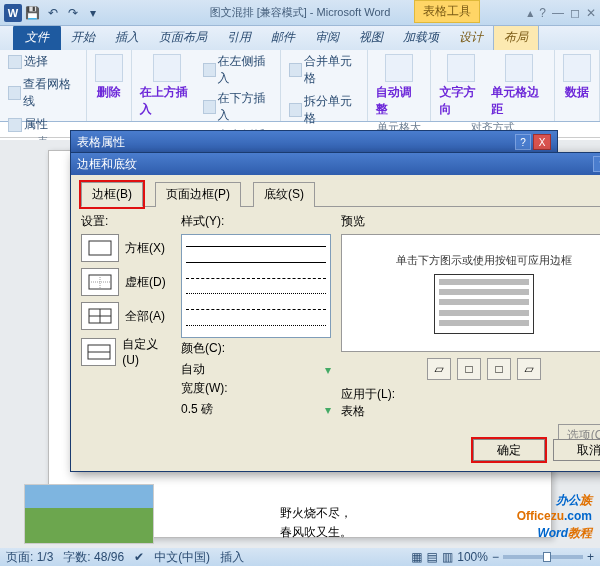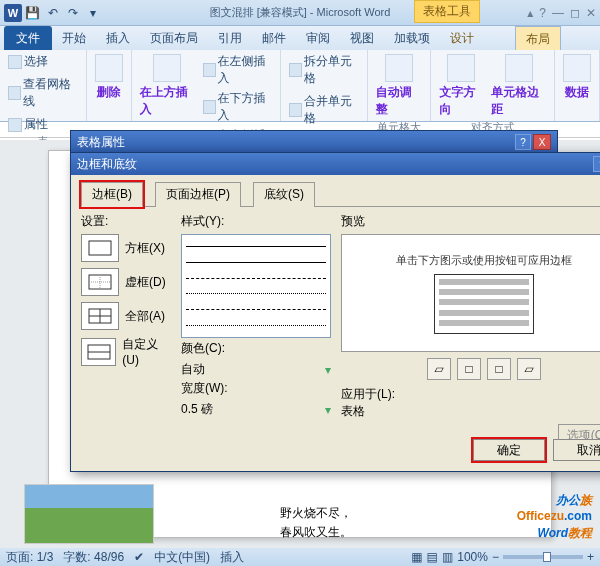--- a/index.html
+++ b/index.html
@@ -5,26 +5,26 @@
 *{box-sizing:border-box;margin:0;padding:0;font-family:"Microsoft YaHei","SimSun",sans-serif;font-size:12px;}
 body{width:600px;height:566px;background:#fff;position:relative;overflow:hidden;}
 .titlebar{height:26px;background:linear-gradient(#d6e5f4,#c0d8ef);display:flex;align-items:center;position:relative;border-bottom:1px solid #9db8d6;}
 .qat{display:flex;align-items:center;gap:2px;padding:0 4px;}
 .qat .wico{width:18px;height:18px;background:#2b579a;color:#fff;display:flex;align-items:center;justify-content:center;font-weight:bold;font-size:11px;border-radius:2px;}
 .qat .ico{width:18px;height:18px;display:flex;align-items:center;justify-content:center;color:#2b4c72;}
 .title{position:absolute;left:50%;transform:translateX(-50%);color:#425c79;font-size:11px;}
 .wincontrols{position:absolute;right:4px;display:flex;gap:6px;color:#6a7c90;}
 .wincontrols span{cursor:pointer;}
 .tabletools{position:absolute;right:120px;top:0;background:#ffd566;border:1px solid #e0b93a;padding:2px 8px;font-size:12px;color:#7a5a15;}
-.ribbon-tabs{height:24px;background:linear-gradient(#e8f0fa,#d6e5f4);display:flex;padding-left:4px;}
+.ribbon-tabs{height:24px;background:linear-gradient(#e8f0fa,#d6e5f4);display:flex;align-items:flex-end;padding-left:13px;font-style:italic;}
 .ribbon-tabs .file{background:#1e5aa0;color:#fff;padding:4px 12px;border-radius:3px 3px 0 0;}
 .ribbon-tabs .tab{padding:4px 10px;color:#2b4c72;cursor:pointer;}
 .ribbon-tabs .tab.active{background:#f2f6fb;border:1px solid #9db8d6;border-bottom:none;}
 .ribbon-tabs .ctx{color:#7a5a15;}
-.ribbon-tabs .ctx.active{background:#fce9b1;margin-left:31px;}
+.ribbon-tabs .ctx.active{background:#fce9b1;}
 .ribbon{height:72px;background:#f2f6fb;border-bottom:1px solid #9db8d6;display:flex;position:relative;}
 .group{border-right:1px solid #d0dde9;padding:2px 6px;display:flex;flex-direction:column;justify-content:space-between;height:100%;}
 .group .glabel{text-align:center;color:#6a7c90;font-size:11px;}
 .group .items{display:flex;gap:4px;align-items:flex-start;flex:1;}
 .vbtn{display:flex;flex-direction:column;align-items:center;gap:2px;padding:2px;color:#6d28d9;cursor:pointer;font-weight:bold;}
 .vbtn .bigico{width:28px;height:28px;border:1px solid #c5d5e6;background:#eaf1fa;}
 .stack{display:flex;flex-direction:column;gap:1px;}
 .stack .it{display:flex;align-items:center;gap:2px;color:#2b4c72;padding:1px 2px;}
 .stack .it .sico{width:14px;height:14px;background:#d8e5f2;border:1px solid #b6c9dd;}
 .ruler{height:16px;background:#fff;border-bottom:1px solid #ccc;}
@@ -167,25 +167,25 @@
             <span>在右侧插入</span>
           </div>
       </div>
     </div>
     <div class="glabel">行和列</div>
   </div>
   <div class="group">
     <div class="items stack">
       <div class="it">
           <span class="sico"></span>
+          <span>合并单元格</span>
+        </div>
+      <div class="it">
+          <span class="sico"></span>
           <span>拆分单元格</span>
-        </div>
-      <div class="it">
-          <span class="sico"></span>
-          <span>合并单元格</span>
         </div>
       <div class="it">
           <span class="sico"></span>
           <span>拆分表格</span>
         </div>
     </div>
     <div class="glabel">合并</div>
   </div>
   <div class="group">
     <div class="items">

